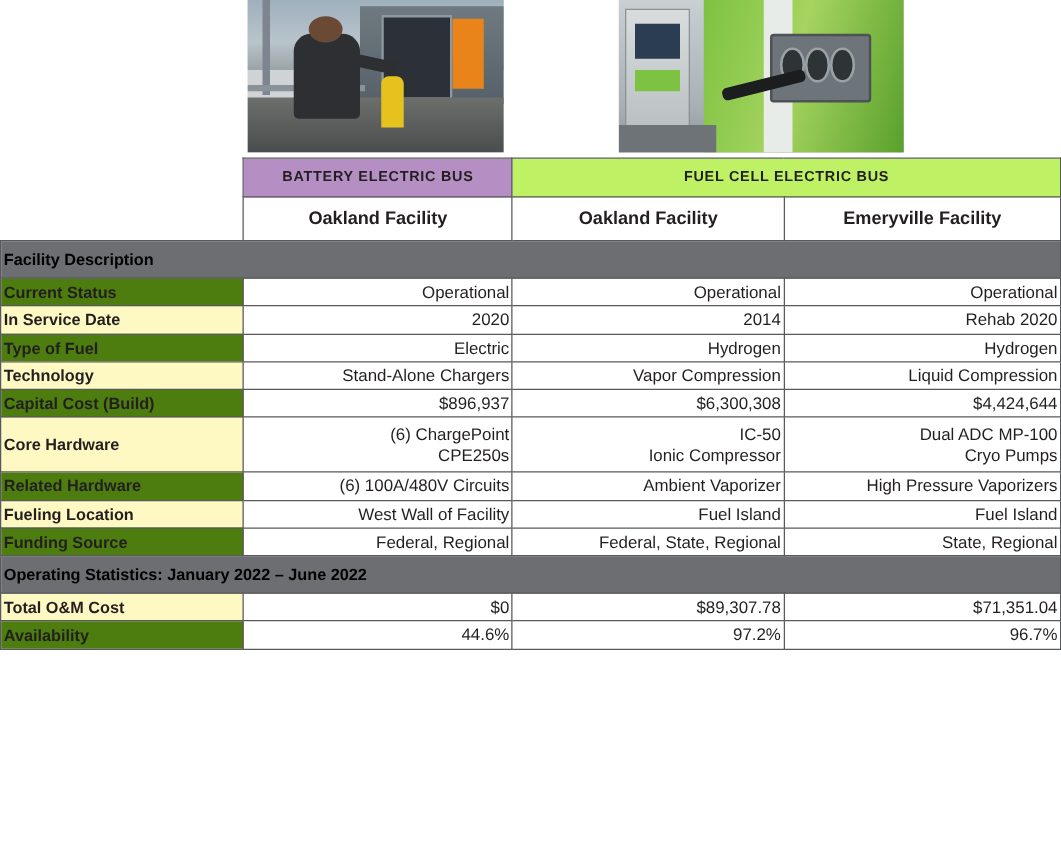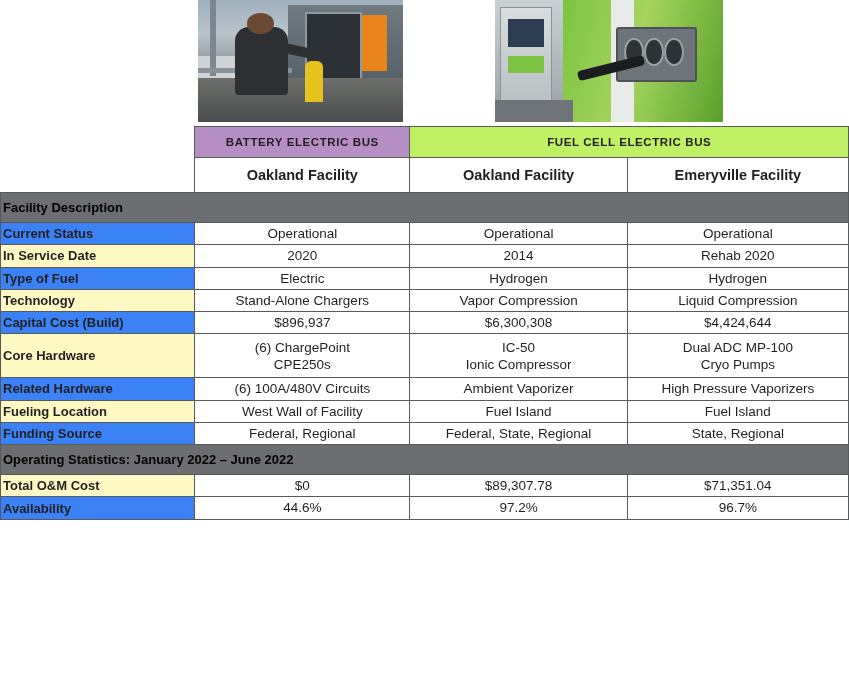--- a/index.html
+++ b/index.html
@@ -196,29 +196,29 @@
     color: #000000;
     font-weight: bold;
     font-size: 13px;
     height: 25px;
     padding-left: 9px;
     border-color: #58595b;
   }
 
   
   .rowlabel {
-    background: #3b82f6;
+    background: #4d7c0f;
     font-weight: bold;
     font-size: 13px;
     padding: 6px 0 6px 9px;
     color: #231f20;
   }
   .rowlabel.alt { background: #fef9c3; }
   .cell {
-    text-align: center;
+    text-align: right;
     font-size: 13.5px;
     padding: 6px 4px;
     background: #ffffff;
     line-height: 1.28;
   }
   .cell .line2 { display: block; }
   .tall { height: 39px; }
 </style>
 </head>
 <body>

